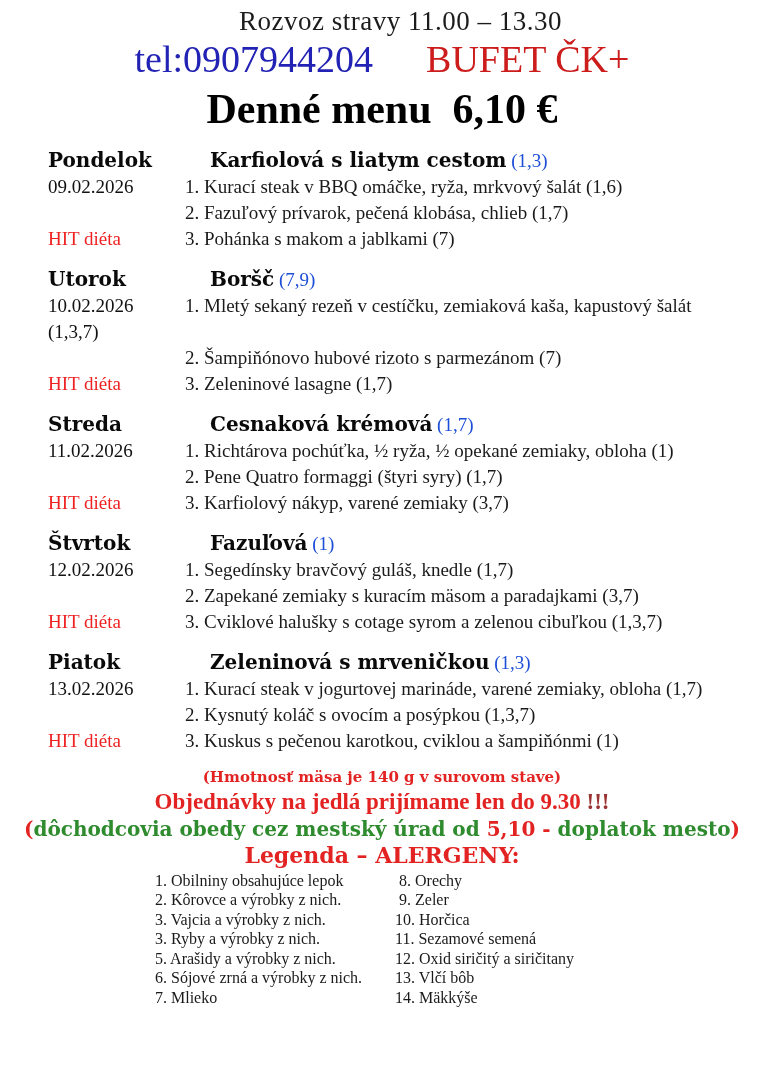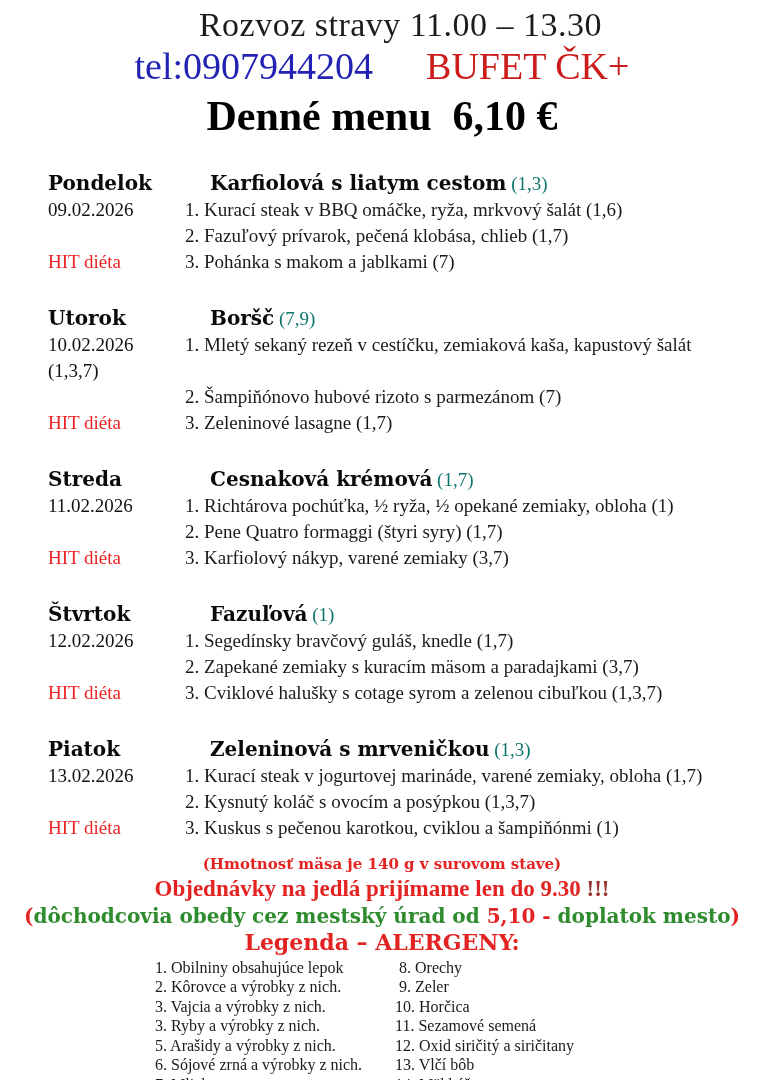--- a/index.html
+++ b/index.html
@@ -6,21 +6,21 @@
   body{
     width:764px;height:1080px;
     background:#ffffff;
     font-family:"Liberation Serif", serif;
     color:#111;
     overflow:hidden;
     position:relative;
   }
   .header{text-align:center;}
   .title-main{
-    font-size:34px;
+    font-size:27px;
     letter-spacing:.5px;
     padding-top:6px;
     color:#1c1c1c;
     padding-left:37px;
   }
   .contact-line{
     font-size:38px;
     margin-top:2px;
     display:flex;
     justify-content:center;
@@ -29,21 +29,21 @@
   }
   .phone{color:#2222b4;}
   .brand{color:#cc1c1c;}
   .menu-title{
     font-size:42px;
     font-weight:bold;
     margin-top:4px;
     white-space:pre;
     color:#000;
   }
-  .day{margin-top:30px;}
+  .day{margin-top:14px;}
   .row{display:flex;line-height:26px;}
   .cell-l{
     flex:none;width:185px;
     padding-left:48px;
     box-sizing:border-box;
     font-size:19px;
   }
   .cell-r{flex:1;font-size:19px;}
   .day-name{
     font-family:"DejaVu Serif", serif;
@@ -51,21 +51,21 @@
     font-size:20px;
     color:#0a0a0a;
   }
   .soup-line{padding-left:25px;white-space:nowrap;}
   .soup-name{
     font-family:"DejaVu Serif", serif;
     font-weight:700;
     font-size:20px;
     color:#0a0a0a;
   }
-  .soup-allerg{font-size:19px;color:#0f766e;}
+  .soup-allerg{font-size:19px;color:#1d4ed8;}
   .item{white-space:nowrap;color:#1a1a1a;}
   .hit{color:#ee2222;}
   .footer{text-align:center;}
   .note-weight{
     font-family:"DejaVu Serif", serif;
     font-weight:700;
     font-size:15px;
     color:#e32222;
     margin-top:12px;
     line-height:22px;

